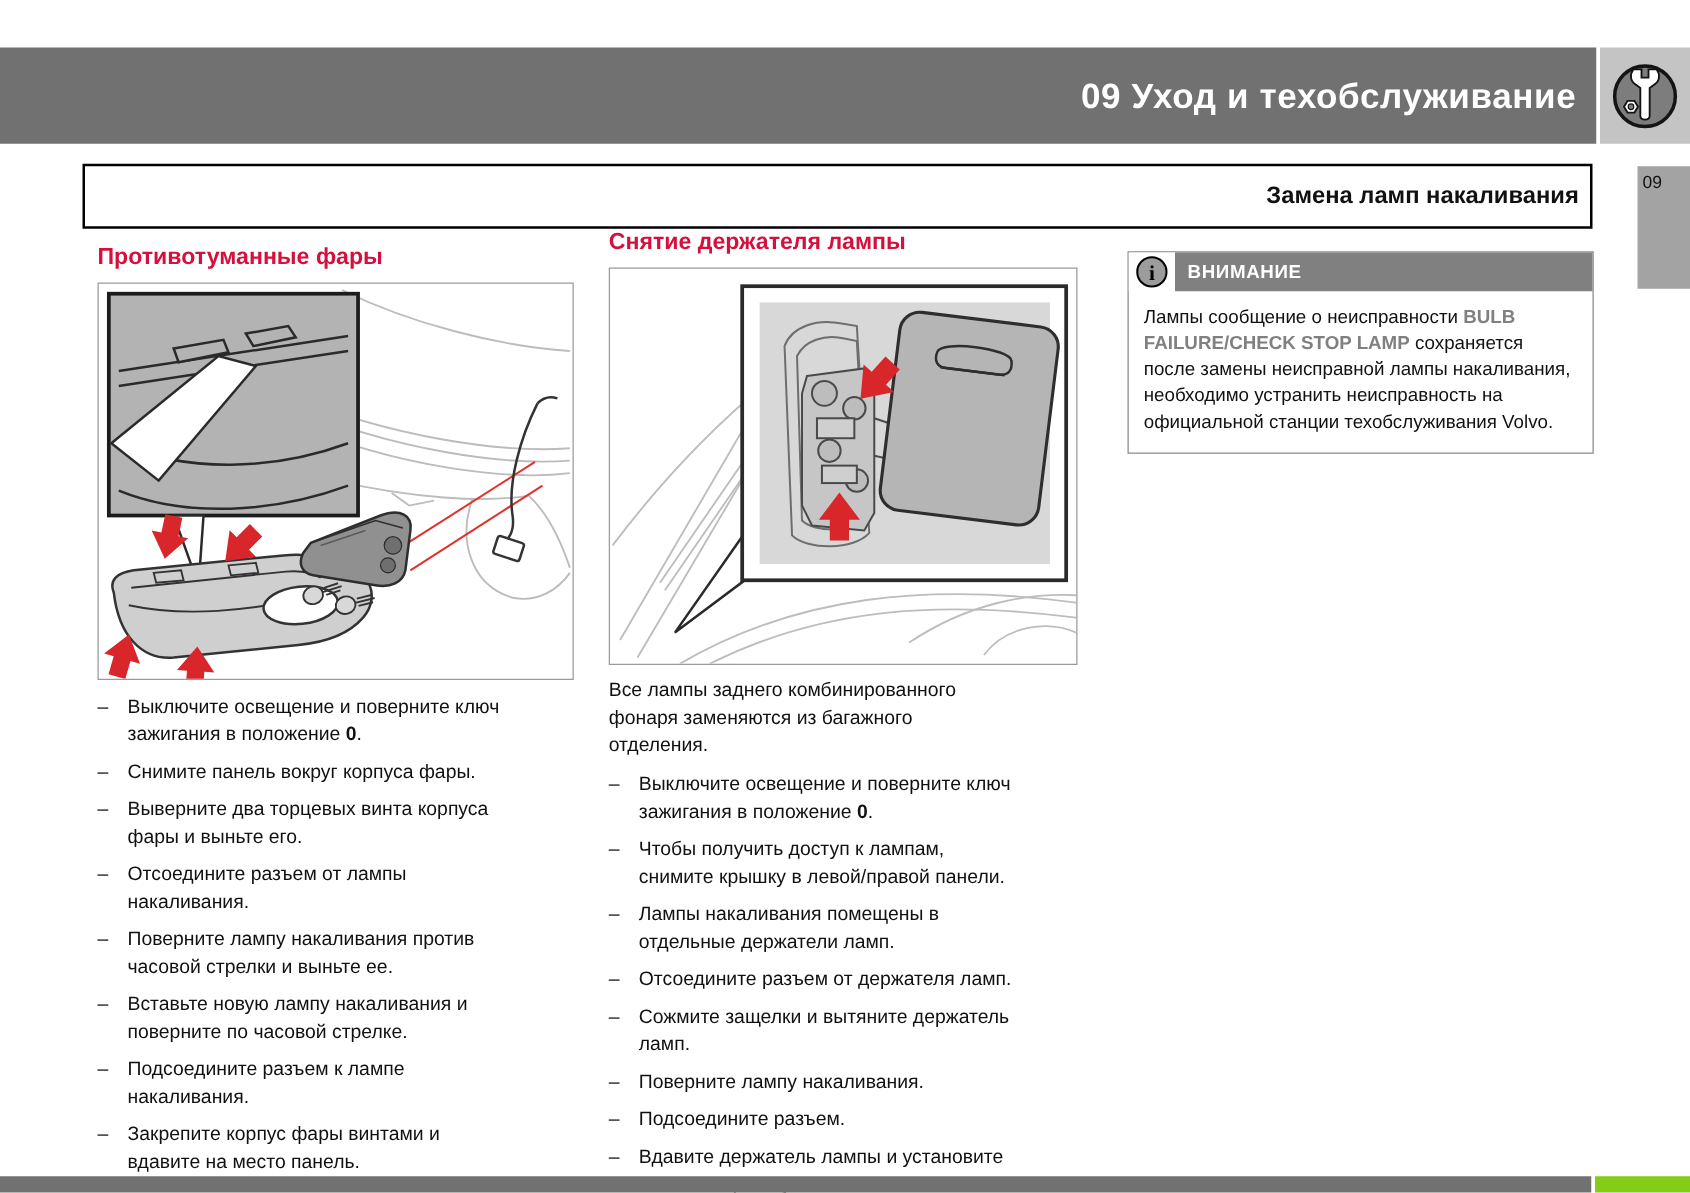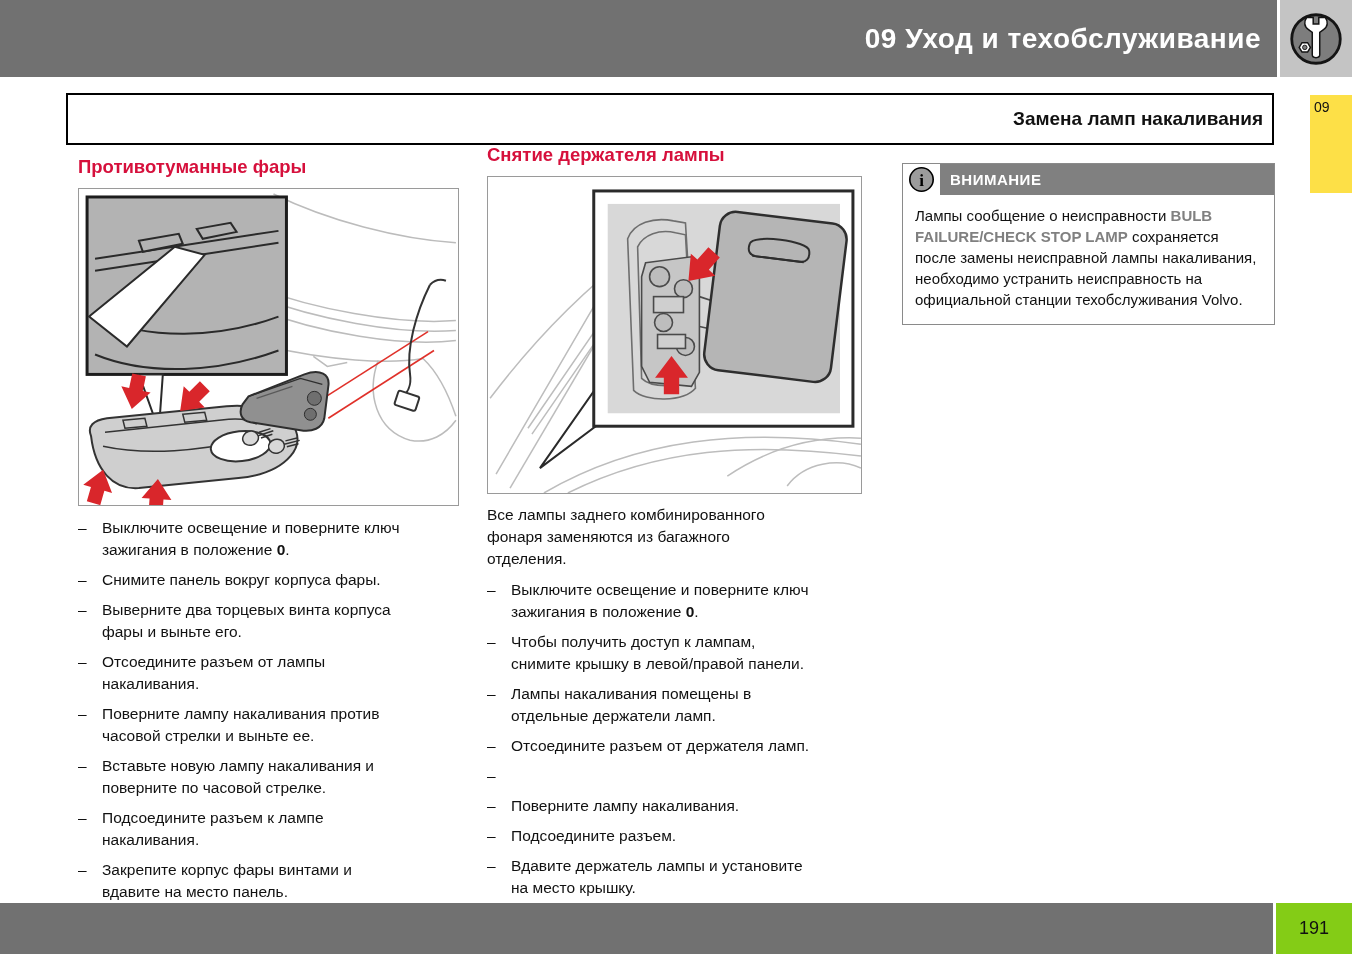--- a/index.html
+++ b/index.html
@@ -1,32 +1,32 @@
 <!DOCTYPE html>
 <html><head>
 <meta charset="utf-8">
 <style>
   html,body{margin:0;padding:0;}
   body{width:1352px;height:954px;position:relative;background:#fff;color:#111;
        font-family:"Liberation Sans","DejaVu Sans",sans-serif;overflow:hidden;}
-  .abs{position:absolute;}
+  .abs{position:absolute;margin-top:38px;}
 
   
   .header-bar{left:0;top:0;width:1277px;height:77px;background:#717171;
               display:flex;align-items:center;justify-content:flex-end;}
   .header-title{color:#fff;font-weight:bold;font-size:28px;padding-right:16px;letter-spacing:.5px;}
   .header-icon-box{left:1280px;top:0;width:72px;height:77px;background:#c4c4c4;
                    display:flex;align-items:center;justify-content:center;}
 
   
   .title-box{left:66px;top:93px;width:1208px;height:52px;box-sizing:border-box;
              border:2px solid #000;background:#fff;display:flex;align-items:center;
              justify-content:flex-end;padding-right:9px;}
   .title-text{font-weight:bold;font-size:19px;}
-  .side-tab{left:1310px;top:95px;width:42px;height:98px;background:#fde047;
+  .side-tab{left:1310px;top:95px;width:42px;height:98px;background:#a3a3a3;
             box-sizing:border-box;padding:4px 0 0 4px;font-size:14px;}
 
   
   .col-left{left:78px;top:156px;width:382px;}
   .col-mid{left:487px;top:144px;width:376px;}
   .col-warn{left:902px;top:163px;width:373px;}
 
   h2.red{color:#d6103c;font-size:18.5px;margin:0 0 10px 0;font-weight:bold;}
   figure{margin:0;border:1px solid #9a9a9a;box-sizing:border-box;background:#fff;}
   figure svg{display:block;}
@@ -237,20 +237,21 @@
         <div class="bullet">
           <span class="dash">–</span>
           <span class="btxt"><span>Лампы накаливания помещены в отдельные держатели ламп.</span></span>
         </div>
         <div class="bullet">
           <span class="dash">–</span>
           <span class="btxt"><span>Отсоедините разъем от держателя ламп.</span></span>
         </div>
         <div class="bullet">
           <span class="dash">–</span>
+          <span class="btxt"><span>Сожмите защелки и вытяните держатель ламп.</span></span>
         </div>
         <div class="bullet">
           <span class="dash">–</span>
           <span class="btxt"><span>Поверните лампу накаливания.</span></span>
         </div>
         <div class="bullet">
           <span class="dash">–</span>
           <span class="btxt"><span>Подсоедините разъем.</span></span>
         </div>
         <div class="bullet">

